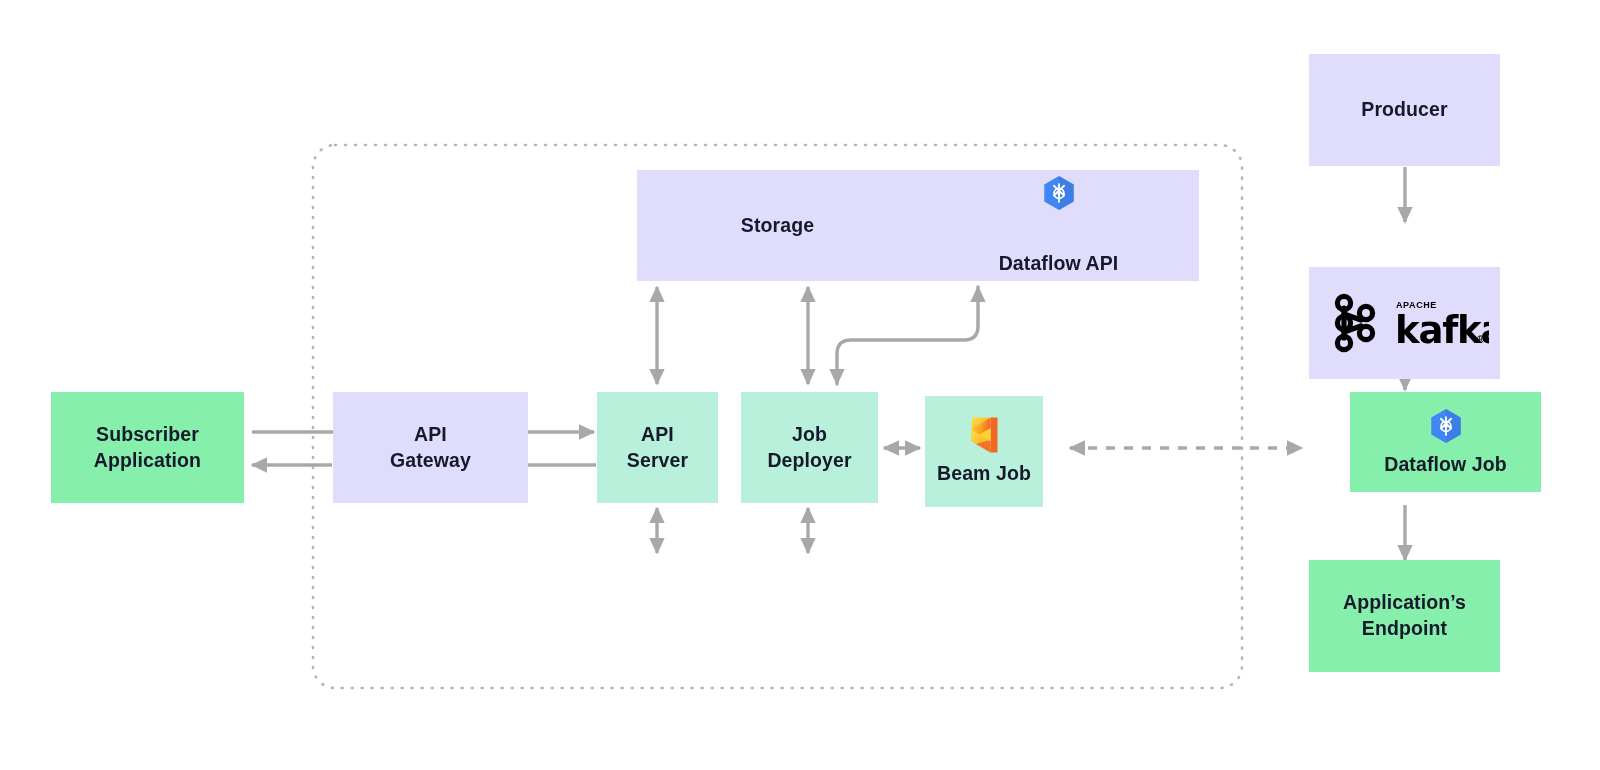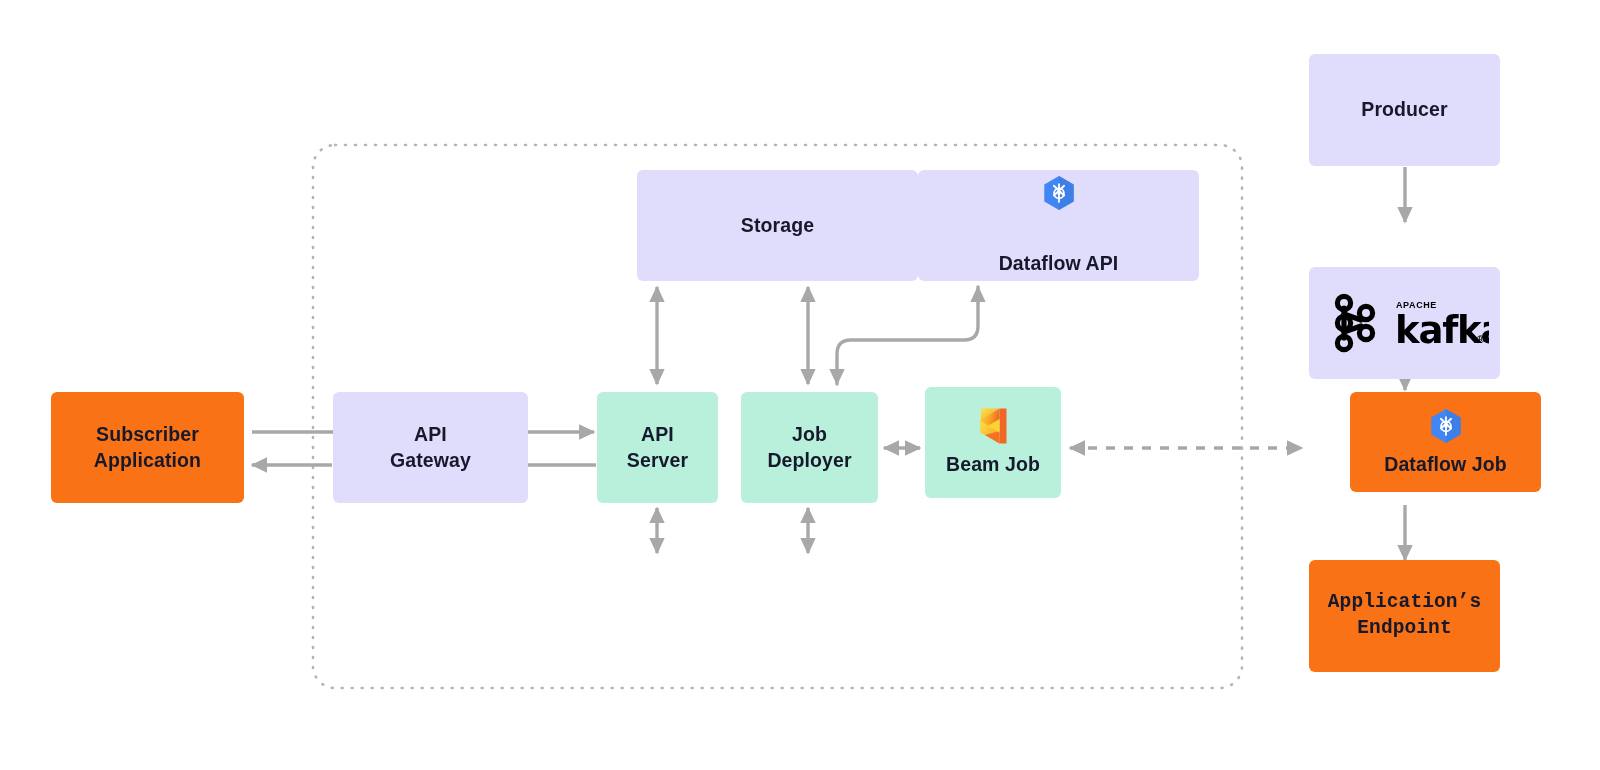--- a/index.html
+++ b/index.html
@@ -21,38 +21,38 @@
     position: absolute;
     left: 0;
     top: 0;
     width: 1600px;
     height: 770px;
     pointer-events: none;
   }
   .node {
     position: absolute;
     box-sizing: border-box;
-    border-radius: 6px;
+    border-radius: 0;
     display: flex;
     flex-direction: column;
     align-items: center;
     justify-content: center;
     text-align: center;
     color: #15192b;
     font-size: 19.5px;
     font-weight: 600;
     line-height: 1.33;
     letter-spacing: 0.1px;
   }
   .node .label {
     white-space: pre-line;
   }
   .node.lavender { background: #e0ddfc; }
   .node.green    { background: #b9f0dc; }
-  .node.peach    { background: #f97316; }
+  .node.peach    { background: #86efac; }
 
   .node.with-icon .label { margin-top: 7px; }
 
   .gcp-hex { display: block; }
   .beam-b  { display: block; }
   .kafka-logo { display: block; }
 </style>
 </head>
 <body>
 
@@ -133,21 +133,21 @@
   <div class="node green" style="left:597px; top:392px; width:121px; height:111px;">
     <span class="label">API
 Server</span>
   </div>
 
   <div class="node green" style="left:741px; top:392px; width:137px; height:111px;">
     <span class="label">Job
 Deployer</span>
   </div>
 
-  <div class="node green with-icon" style="left:925px; top:387px; width:136px; height:111px;">
+  <div class="node green with-icon" style="left:925px; top:396px; width:118px; height:111px;">
     <span>
       <svg class="beam-b" width="30" height="38" viewBox="0 0 30 38" xmlns="http://www.w3.org/2000/svg">
         <defs>
           <linearGradient id="beamG1" x1="0" y1="0" x2="1" y2="0.25">
             <stop offset="0%" stop-color="#fcd230"></stop>
             <stop offset="55%" stop-color="#f9a825"></stop>
             <stop offset="100%" stop-color="#f26724"></stop>
           </linearGradient>
           <linearGradient id="beamG2" x1="0" y1="0" x2="1" y2="1">
             <stop offset="0%" stop-color="#fde047"></stop>
@@ -208,18 +208,18 @@
           <line x1="20" y1="10.6" x2="20" y2="29.4"></line>
           <line x1="14.6" y1="12.4" x2="25.4" y2="22.6"></line>
           <line x1="25.4" y1="12.4" x2="14.6" y2="22.6"></line>
         </g>
         <circle cx="20" cy="20.4" r="1.7" fill="#ffffff"></circle>
       </svg>
     </span>
     <span class="label">Dataflow Job</span>
   </div>
 
-  <div class="node peach" style="left:1309px; top:560px; width:191px; height:112px;font-family:Liberation Mono, monospace;">
+  <div class="node peach" style="left:1309px; top:560px; width:191px; height:112px;">
     <span class="label">Application’s
 Endpoint</span>
   </div>
 
 </div>
 
 </body></html>

